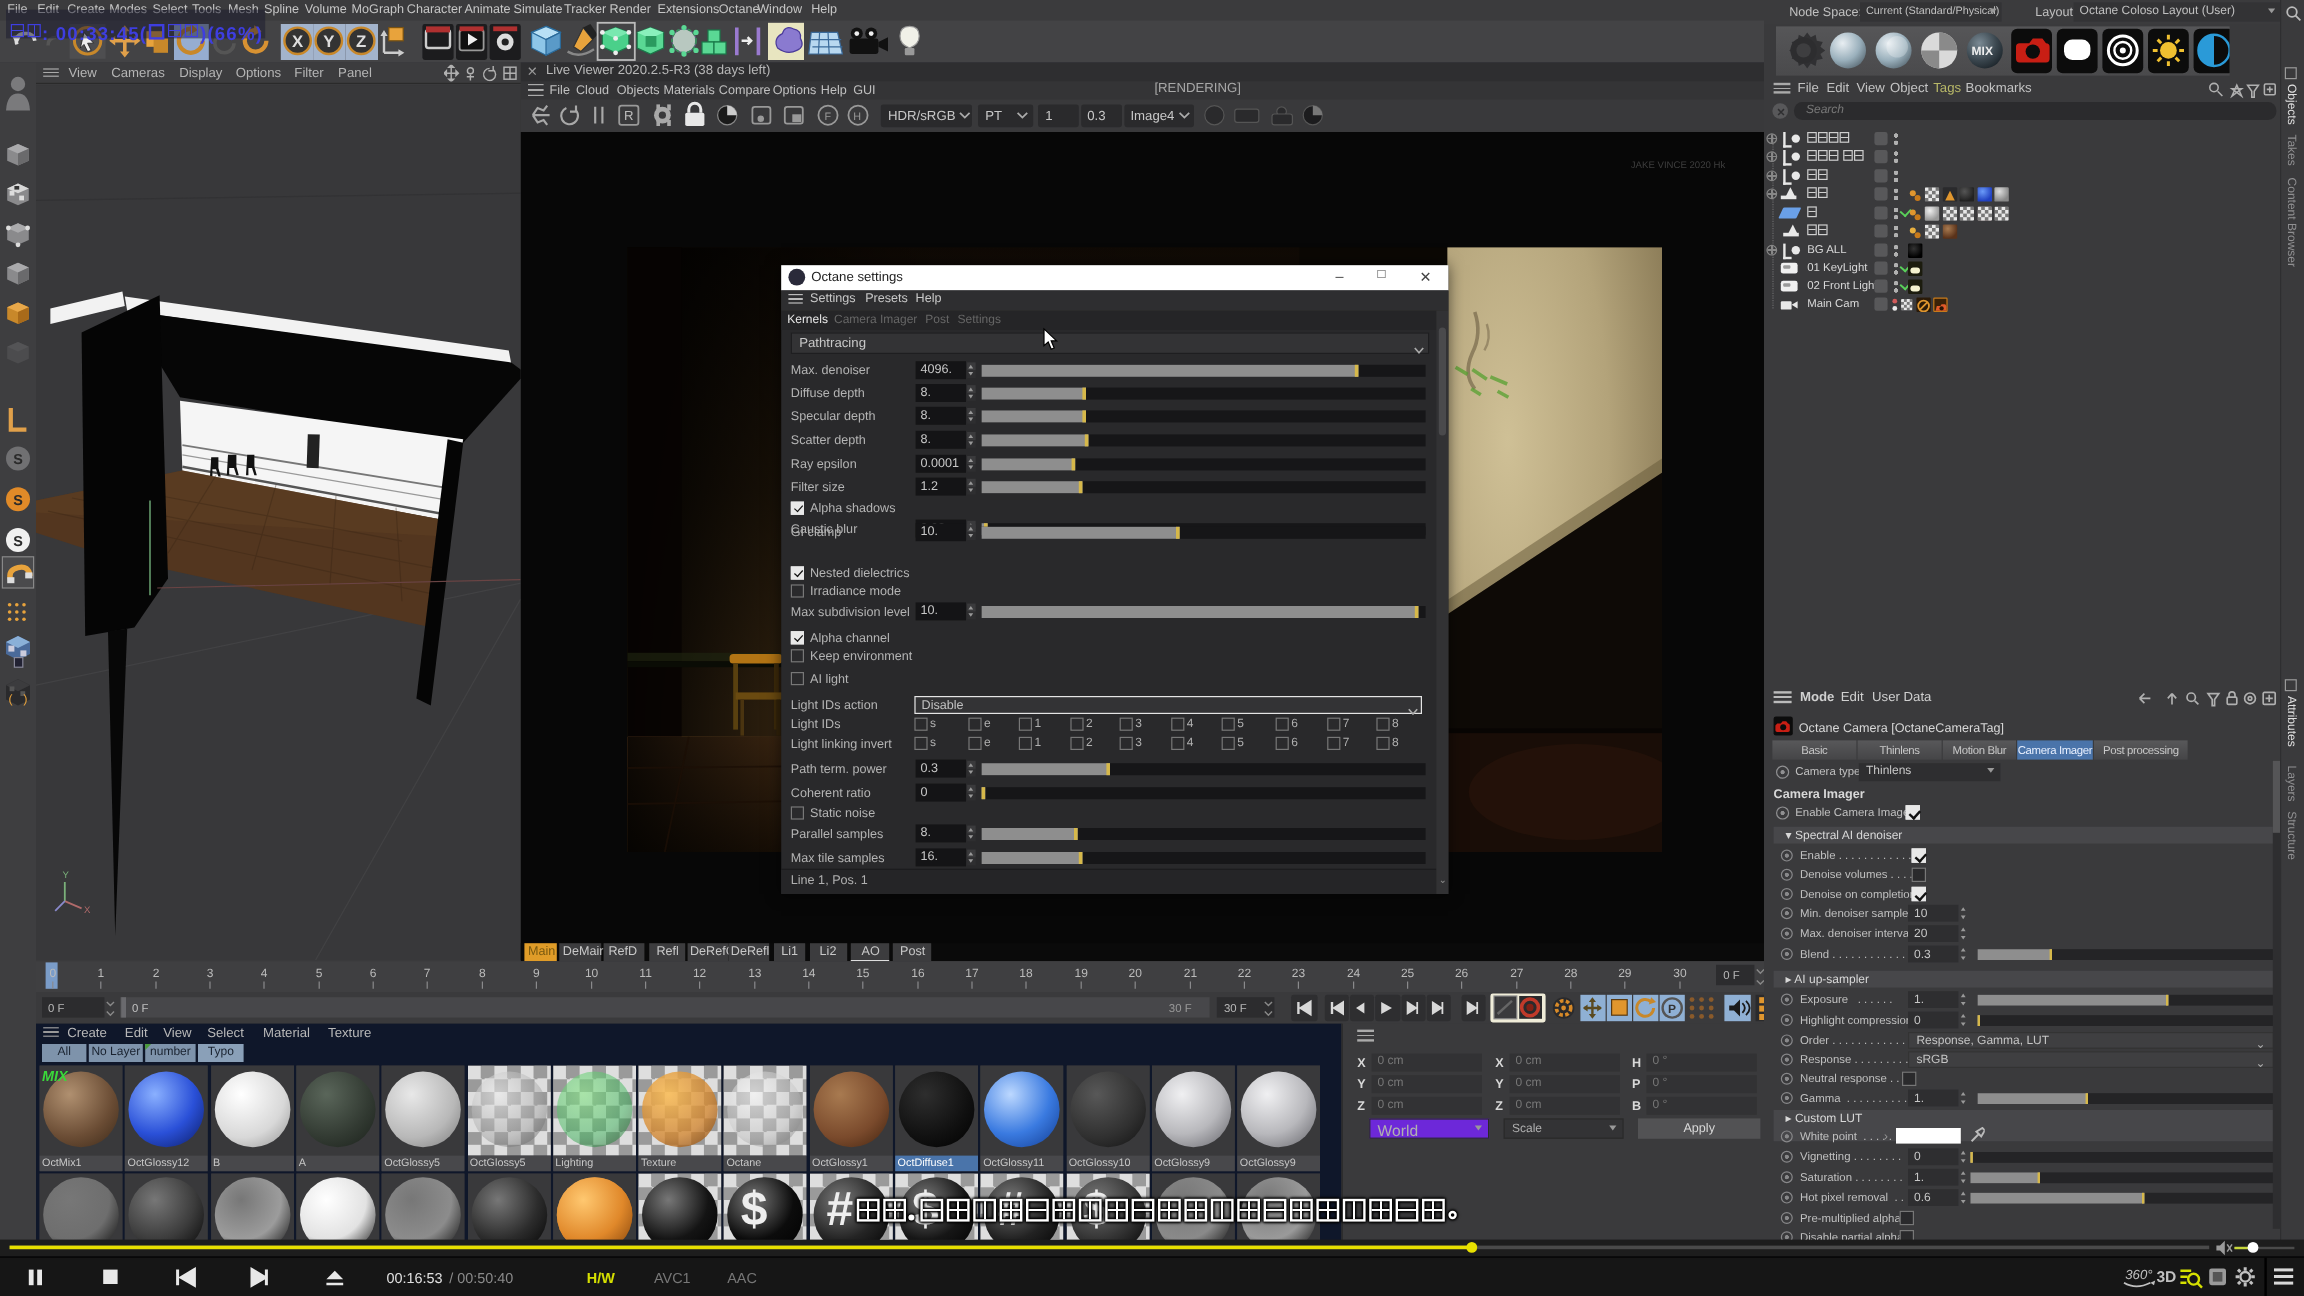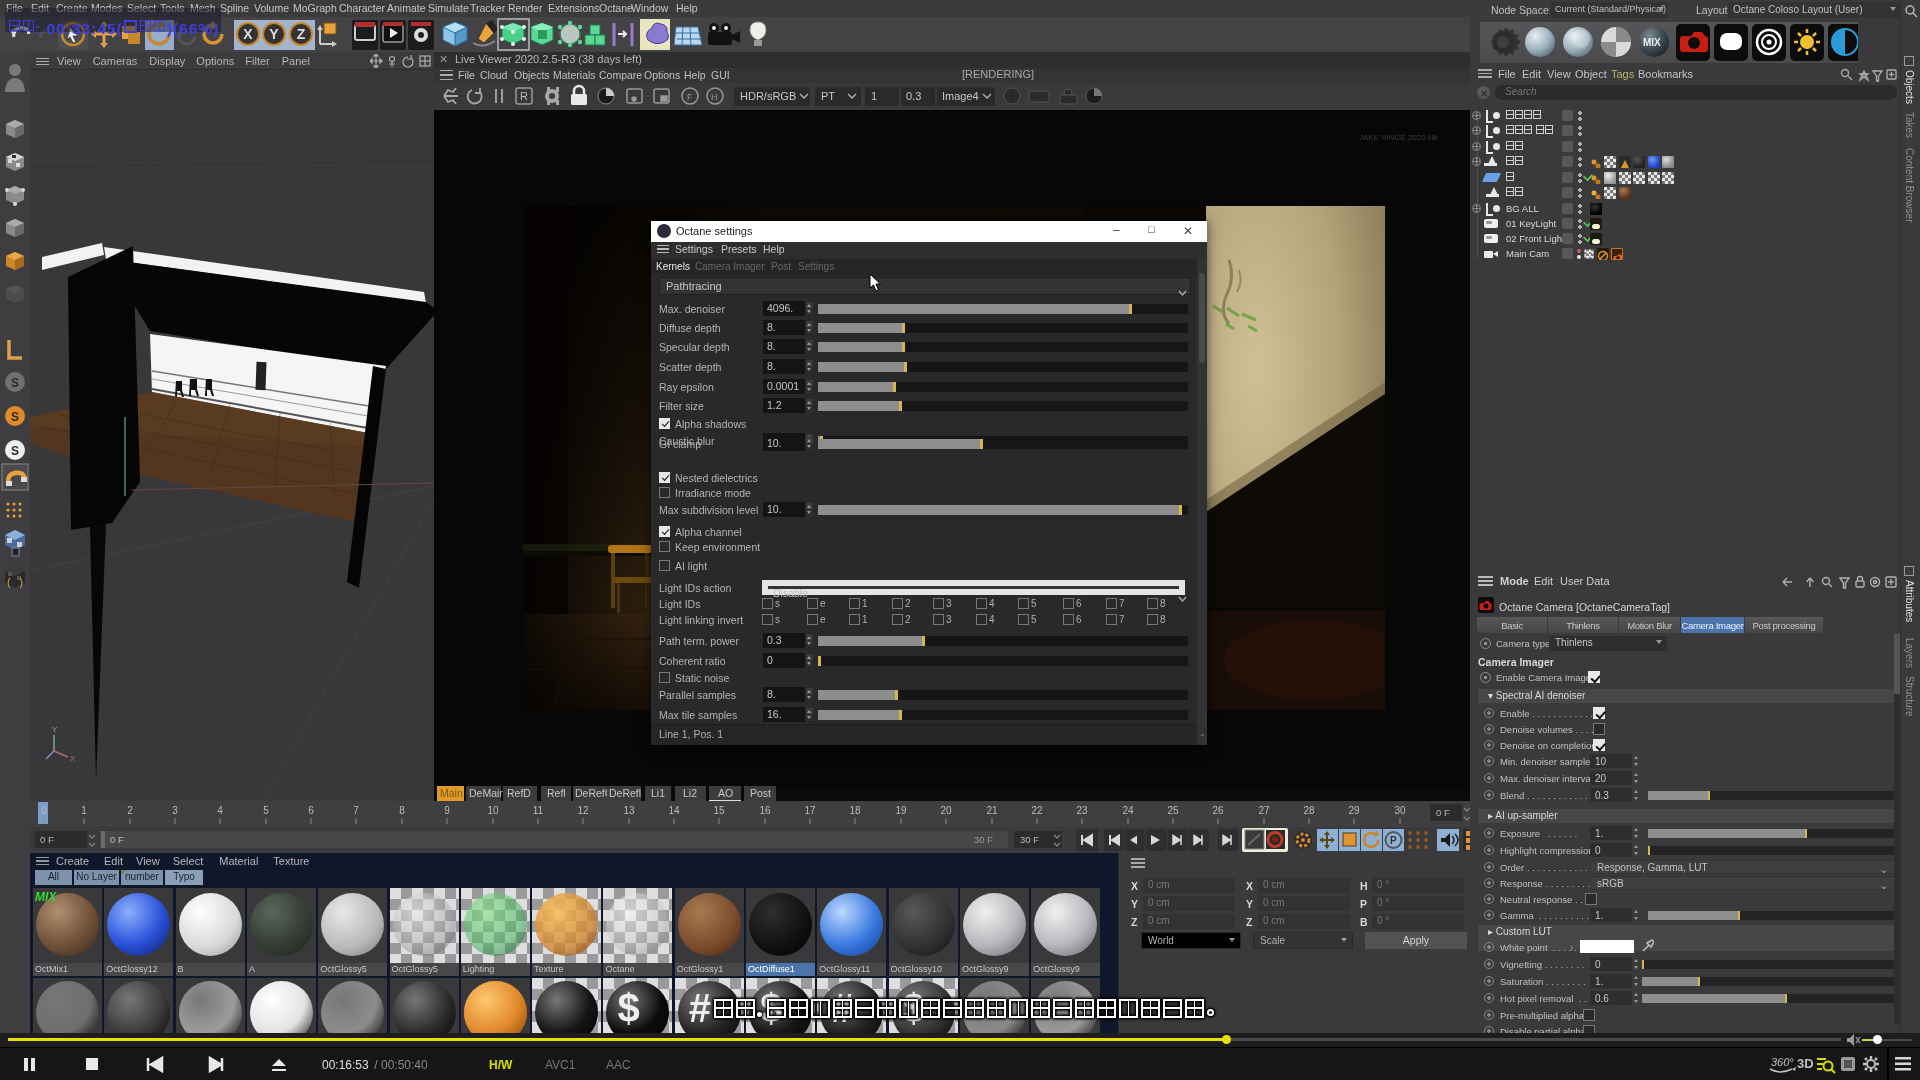--- a/index.html
+++ b/index.html
@@ -615,21 +615,21 @@
   <div class="drow" style="top:318px">
           <span class="dchk"></span>
           <span class="dclab">Keep environment</span>
         </div>
   <div class="drow" style="top:337px">
           <span class="dchk"></span>
           <span class="dclab">AI light</span>
         </div>
   <div class="drow" style="top:359px">
           <span class="dlab">Light IDs action</span>
-    <div class="abs" style="left:111px;top:0;width:423px;height:15px;background:#333335;border:6px solid #e5e5e5">
+    <div class="abs" style="left:111px;top:0;width:423px;height:15px;background:#333335;border:1px solid #e5e5e5">
       <span class="abs" style="left:5px;top:1px;color:#c0c0c0;font-size:10.5px">Disable</span>
       <span class="abs" style="left:410px;top:3px"><svg width="9" height="8">
                 <path d="M1 2 l3.5 4 3.5 -4" stroke="#aaa" stroke-width="1.4" fill="none"></path>
               </svg></span>
     </div>
   </div>
   <div class="drow" style="top:375px">
           <span class="dlab">Light IDs</span>
     <span class="lid" style="left:111px"></span>
           <span class="lidt" style="left:124px">s</span>
@@ -1101,21 +1101,21 @@
     <span class="cfld" style="left:24px;top:0">0 cm</span>
         <span class="cfld" style="left:139px;top:0">0 cm</span>
         <span class="cfld" style="left:253px;top:0">0 °</span>
     <span class="cfld" style="left:24px;top:18px">0 cm</span>
         <span class="cfld" style="left:139px;top:18px">0 cm</span>
         <span class="cfld" style="left:253px;top:18px">0 °</span>
     <span class="cfld" style="left:24px;top:36px">0 cm</span>
         <span class="cfld" style="left:139px;top:36px">0 cm</span>
         <span class="cfld" style="left:253px;top:36px">0 °</span>
   </div>
-  <div class="abs" style="left:22px;top:79px;width:100px;height:17px;background:#000000;border:1px solid #2a2a2a;color:#b0b0b0;font-size:10px;padding:2px 0 0 6px">World<span class="abs" style="right:5px;top:5px;border-left:3.5px solid transparent;border-right:3.5px solid transparent;border-top:4.5px solid #999"></span></div>
+  <div class="abs" style="left:22px;top:79px;width:100px;height:17px;background:#6d28d9;border:1px solid #2a2a2a;color:#b0b0b0;font-size:13px;padding:2px 0 0 6px">World<span class="abs" style="right:5px;top:5px;border-left:3.5px solid transparent;border-right:3.5px solid transparent;border-top:4.5px solid #999"></span></div>
   <div class="abs" style="left:134px;top:79px;width:100px;height:17px;background:#333335;border:1px solid #2a2a2a;color:#b0b0b0;font-size:10px;padding:2px 0 0 6px">Scale<span class="abs" style="right:5px;top:5px;border-left:3.5px solid transparent;border-right:3.5px solid transparent;border-top:4.5px solid #999"></span></div>
   <div class="abs" style="left:246px;top:79px;width:102px;height:17px;background:#525254;color:#d8d8d8;font-size:10.5px;text-align:center;padding-top:2px">Apply</div>
 </div>
 <style>.cfld{position:absolute;width:92px;height:15px;background:#323234;padding:1px 0 0 5px}</style>
 
 <div id="rightpanel" class="abs" style="left:1470px;top:0;width:430px;height:1037px;background:#3a3a3c">
 
   <div class="abs" style="left:0;top:0;width:430px;height:20px;background:#3b3b3d;font-size:10.5px;color:#c0c0c0">
     <span class="abs" style="left:21px;top:4px">Node Space:</span>
     <div class="abs" style="left:80px;top:2px;width:118px;height:16px;background:#333335;padding:2px 0 0 5px;font-size:9px;white-space:nowrap;overflow:hidden">Current (Standard/Physical)<span class="abs" style="right:4px;top:5px;border-left:3.5px solid transparent;border-right:3.5px solid transparent;border-top:4.5px solid #999"></span></div>

